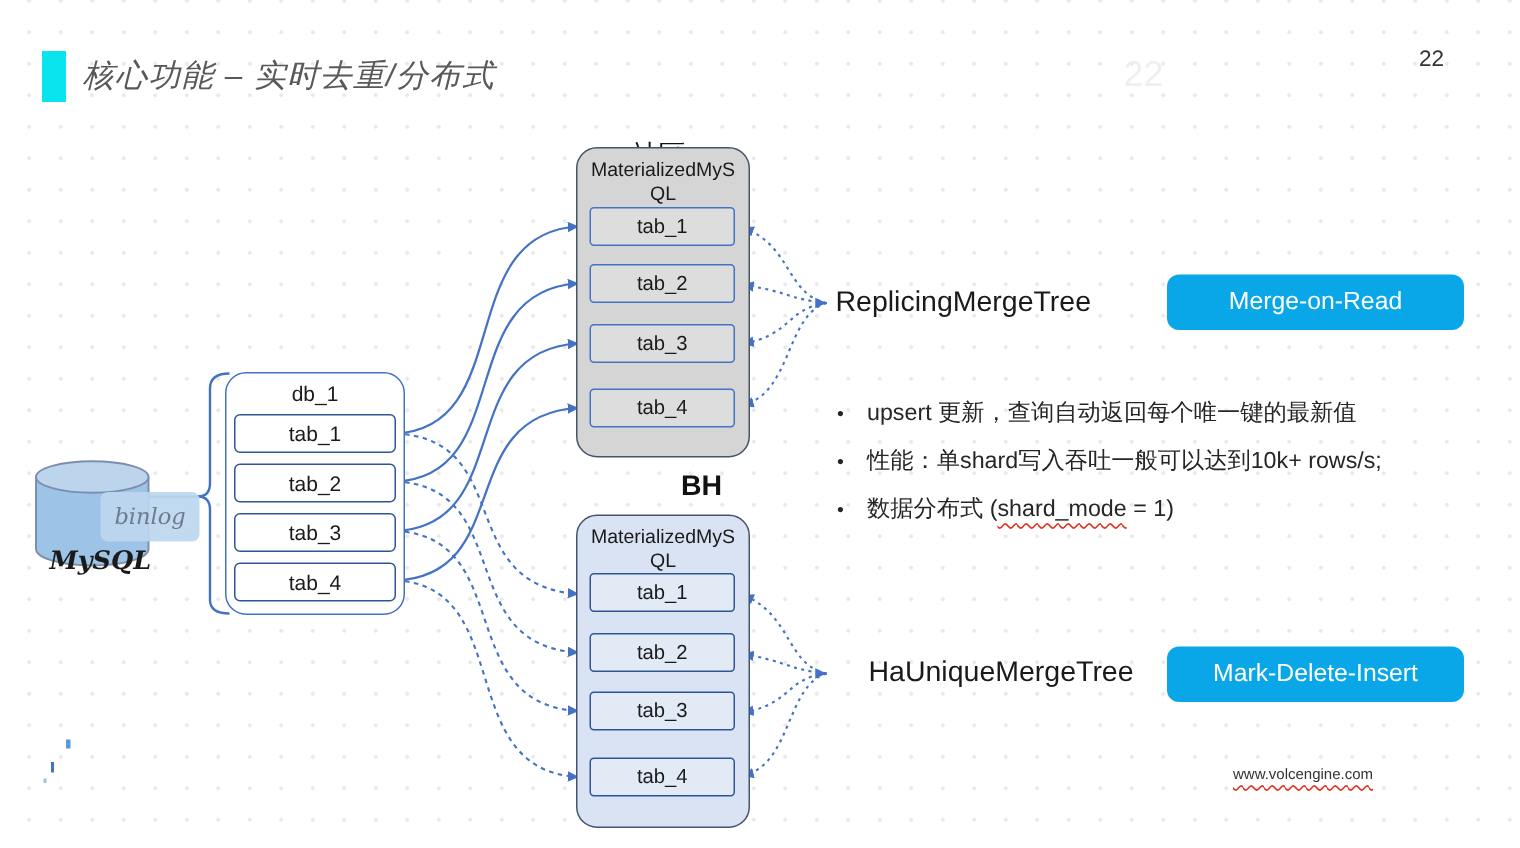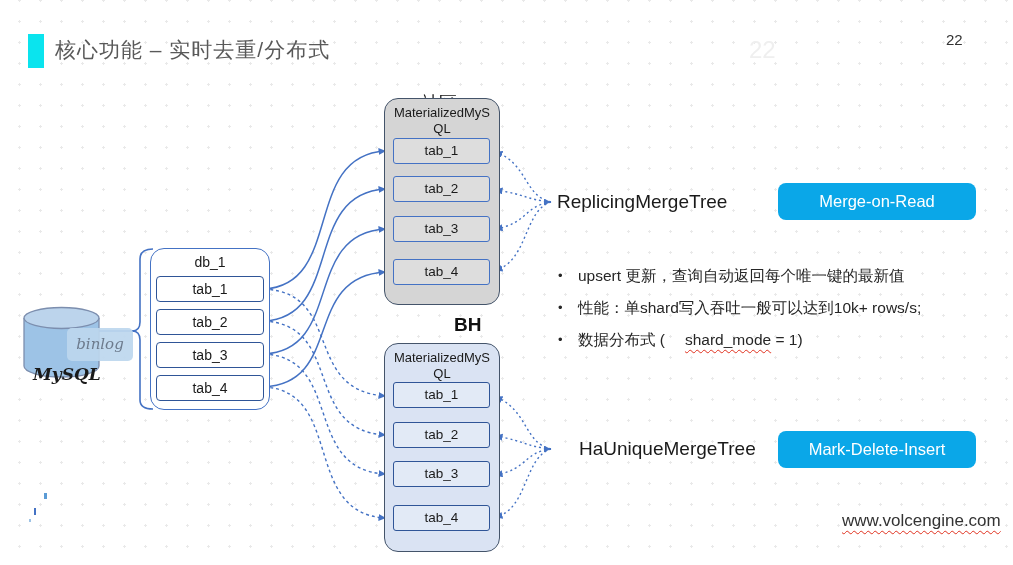--- a/index.html
+++ b/index.html
@@ -5,21 +5,21 @@
   html,body{margin:0;padding:0;}
   body{font-family:"Liberation Sans","DejaVu Sans",sans-serif;}
   .slide{
     position:relative;width:1013px;height:565px;overflow:hidden;background:#ffffff;
     background-image:radial-gradient(circle,#e9e9e9 1.1px,rgba(255,255,255,0) 1.4px);
     background-size:21px 21px;background-position:9px 11px;
   }
   .abs{position:absolute;}
   
   .accent-bar{left:28px;top:34px;width:16px;height:34px;background:#0ae4ee;z-index:2;}
-  .slide-title{left:55px;top:36px;font-size:21px;color:#595959;letter-spacing:1px;font-weight:400;z-index:2;white-space:nowrap;}
+  .slide-title{left:55px;top:36px;font-size:21px;color:#595959;letter-spacing:1px;font-weight:400;z-index:2;white-space:nowrap;font-style:italic;}
   .wm-page{left:749px;top:36px;font-size:24px;color:#efefef;z-index:1;}
   .page-num{left:946px;top:31px;font-size:15px;color:#333;z-index:2;}
   
   .net{left:0;top:0;z-index:1;pointer-events:none;}
   
   .box{border-radius:14px;box-sizing:border-box;z-index:2;}
   .db-box{left:150px;top:248px;width:120px;height:162px;background:#fff;border:1.5px solid #4472c4;}
   .db-title{text-align:center;margin-top:5px;font-size:14px;color:#1a1a1a;}
   .tab{box-sizing:border-box;text-align:center;z-index:3;color:#1a1a1a;}
   .db-box .tab{position:absolute;left:5px;width:108px;height:26px;line-height:24px;font-size:14px;
@@ -47,23 +47,23 @@
   .tree-haunique{left:579px;top:438px;}
   .badge{width:198px;height:37px;background:#0aa7e8;border-radius:8px;color:#fff;font-size:16.5px;
          text-align:center;line-height:37px;z-index:2;cursor:pointer;}
   .badge-mor{left:778px;top:183px;}
   .badge-mdi{left:778px;top:431px;}
   
   .bullets{left:556px;top:261px;width:455px;z-index:2;color:#262626;font-size:15.5px;}
   .line{position:relative;line-height:30px;padding-left:22px;}
   .gap{margin-top:2px;}
   .dot{position:absolute;left:2px;top:0;font-size:13px;}
-  .squiggle{text-decoration:underline wavy #e0311f 1px;text-underline-offset:4px;text-decoration-skip-ink:none;margin-left:20px;}
+  .squiggle{text-decoration:underline wavy #e0311f 1px;text-underline-offset:4px;text-decoration-skip-ink:none;}
   
-  .footer-url{left:822px;top:511px;font-size:17px;color:#333;z-index:2;}
+  .footer-url{left:822px;top:511px;font-size:10px;color:#333;z-index:2;}
   
   .stray{z-index:2;}
 </style>
 </head>
 <body>
 
 <div class="slide">
 
   <svg class="abs net" width="1013" height="565" viewBox="0 0 1013 565">
     <defs>

